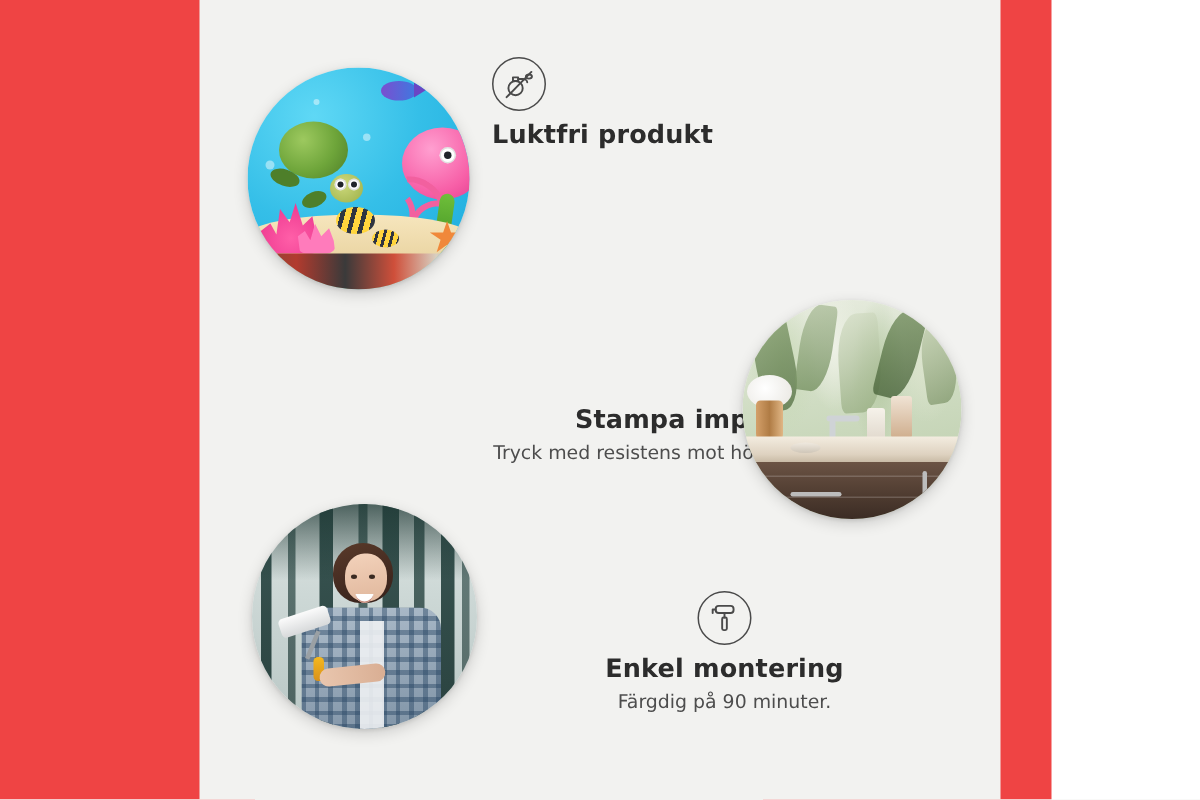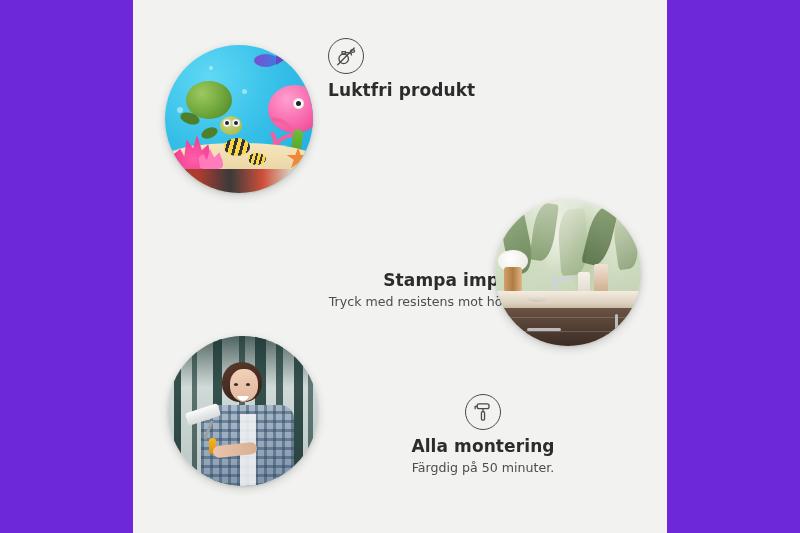--- a/index.html
+++ b/index.html
@@ -2,21 +2,21 @@
 <html><head>
 <meta charset="utf-8">
 <style>
   html,body{margin:0;padding:0;}
   body{
     width:800px;height:533px;
     background:#ffffff;
     font-family:"DejaVu Sans","Liberation Sans",sans-serif;
     overflow:hidden;
   }
-  .stage{position:relative;width:800px;height:533px;background:#6d28d9;}
+  .stage{position:relative;width:701px;height:533px;background:#ef4444;}
   .panel{
     position:absolute;left:133px;top:0;width:534px;height:533px;
     background:#f2f2f0;
     overflow:hidden;
   }
 
   
   .disc{
     position:absolute;border-radius:50%;overflow:hidden;
     box-shadow:0 3px 10px rgba(0,0,0,.16), 0 1px 3px rgba(0,0,0,.10);
@@ -285,18 +285,18 @@
 
     <div class="feature" id="feature-mount">
       <div class="ring">
         <svg width="22" height="22" viewBox="0 0 24 24" fill="none" stroke="#4a4a4a" stroke-width="1.4" stroke-linecap="round" stroke-linejoin="round">
           <rect x="5.6" y="3.2" width="13" height="5.2" rx="2.2"></rect>
           <path d="M12 8.4v3.2"></path>
           <rect x="10.3" y="11.6" width="3.4" height="9.2" rx="1.1"></rect>
           <path d="M5.6 5.8H3.4v2.6"></path>
         </svg>
       </div>
-      <div class="f-title">Alla montering</div>
-      <div class="f-desc">Färgdig på 50 minuter.</div>
+      <div class="f-title">Enkel montering</div>
+      <div class="f-desc">Färgdig på 90 minuter.</div>
     </div>
 
   </div>
 </div>
 
 </body></html>

